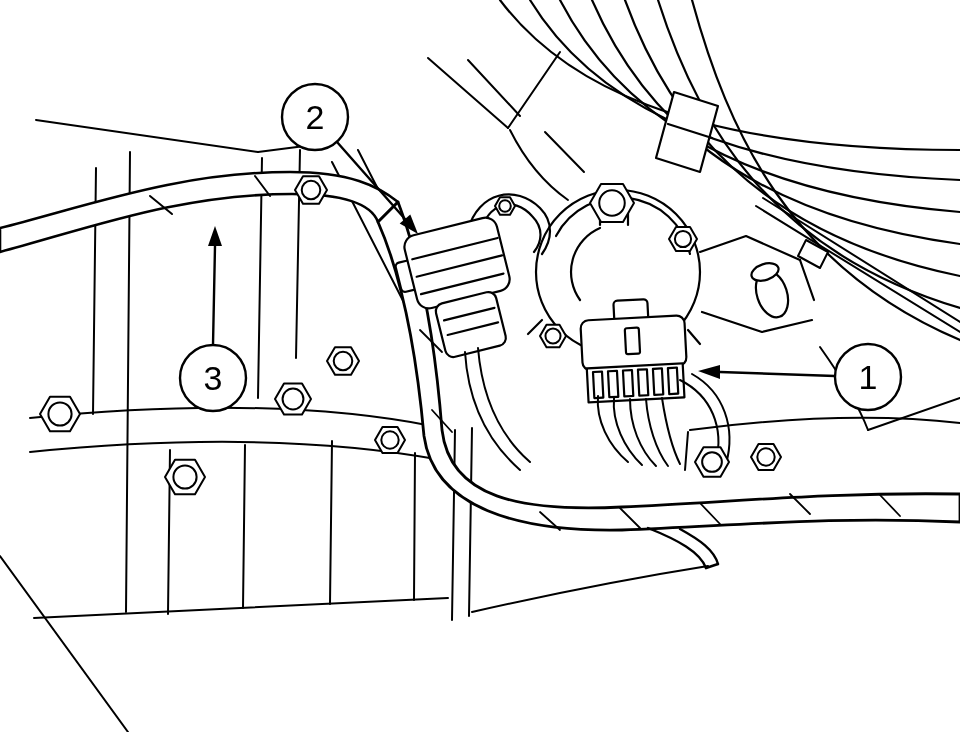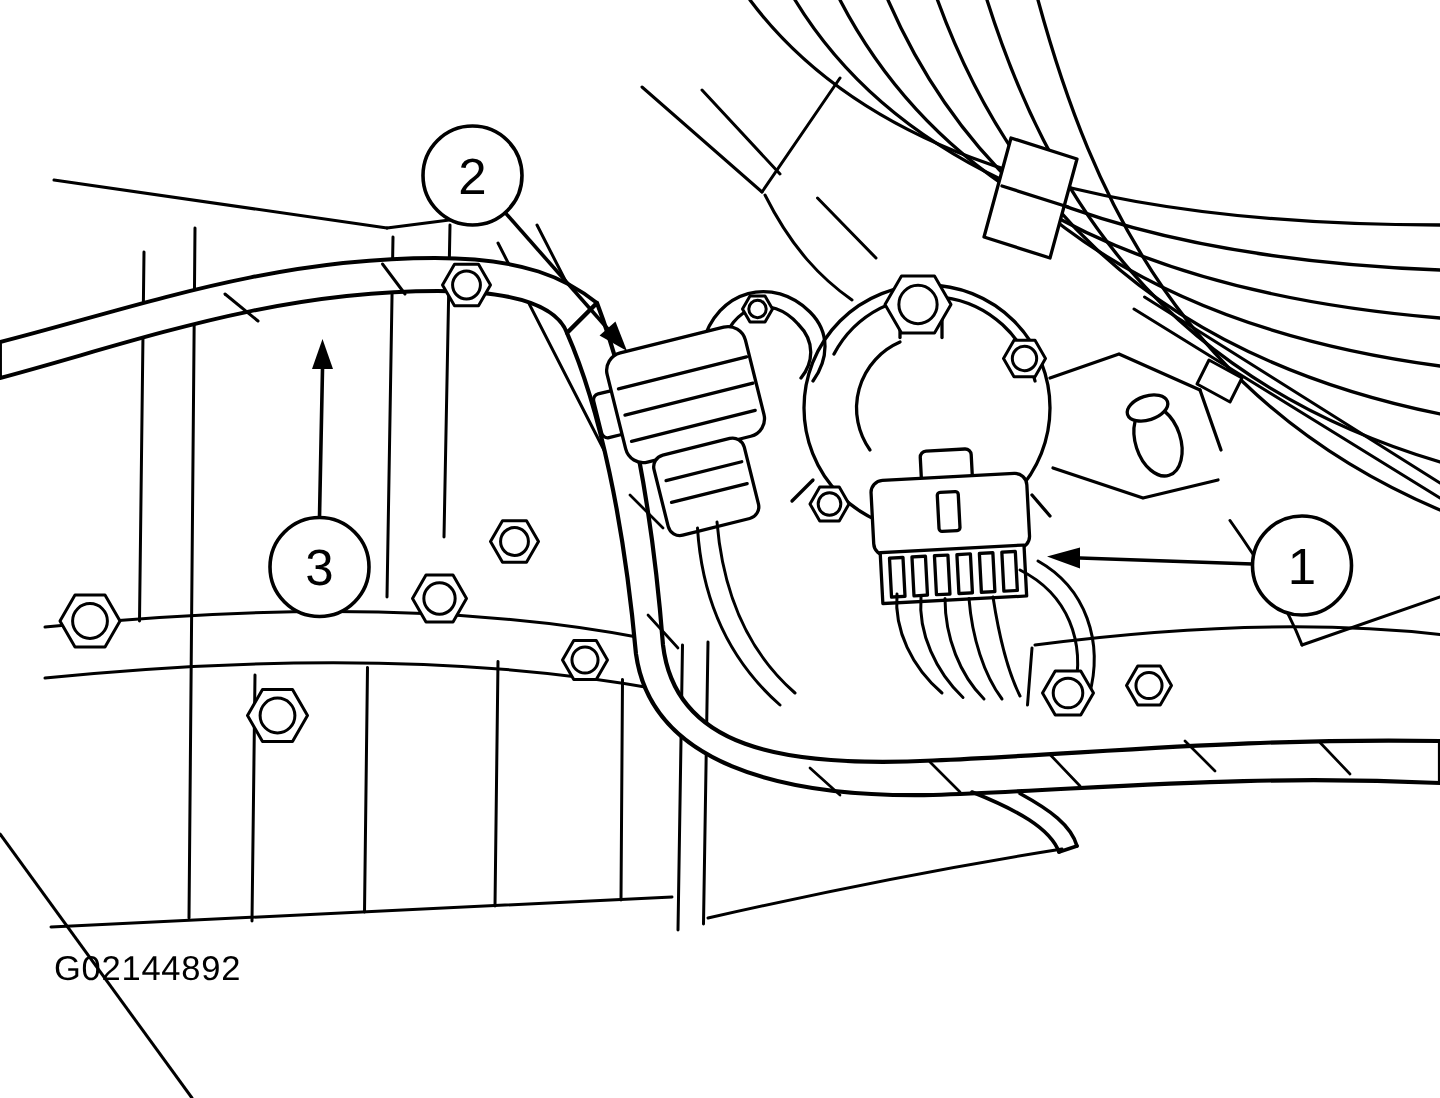--- a/index.html
+++ b/index.html
@@ -222,14 +222,13 @@
       <g stroke-width="2.4">
         <line x1="835" y1="376" x2="720" y2="372"></line>
         <polygon points="698,371 720,365 720,379" fill="#000000" stroke="none"></polygon>
         <circle cx="868" cy="377" r="33" fill="#ffffff"></circle>
         <text class="callout-label" x="868" y="389" text-anchor="middle">1</text>
       </g>
 
     </g>
   </svg>
 
-  <div class="figure-code">G02144892</div>
 </div>
 
 </body></html>

